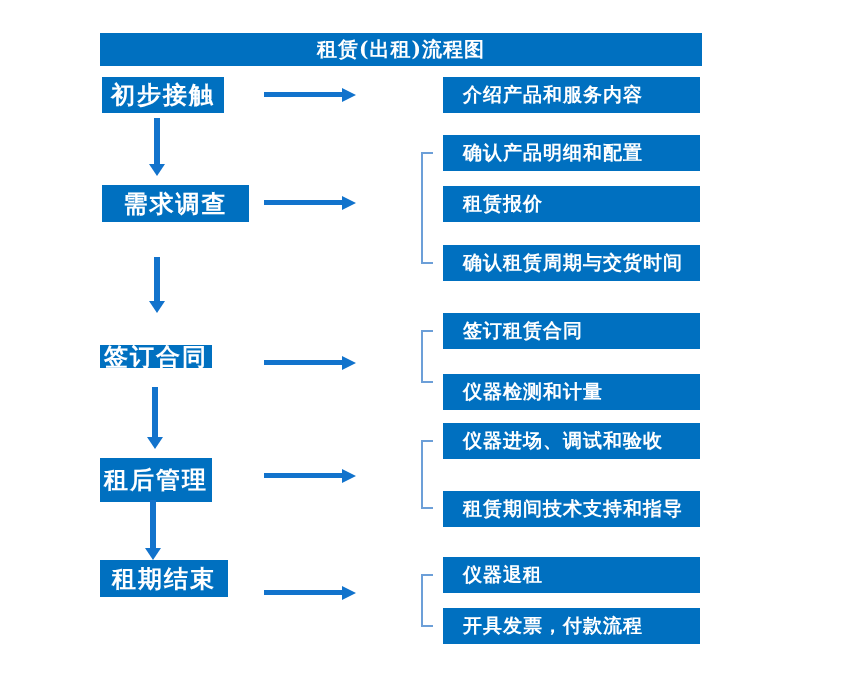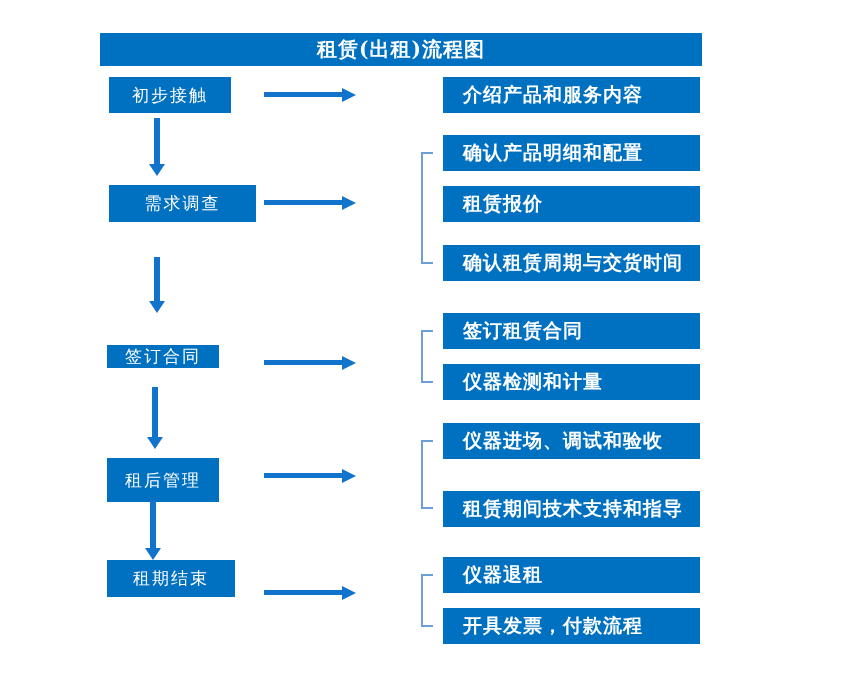--- a/index.html
+++ b/index.html
@@ -18,21 +18,21 @@
   }
   .title-bar{
     position:absolute;left:100px;top:12px;width:602px;height:33px;
     background:var(--box-blue);
     display:flex;align-items:center;justify-content:center;
     color:var(--text-white);font-weight:bold;font-size:20px;letter-spacing:1px;margin-top:21px;
   }
   .lbox{
     position:absolute;background:var(--box-blue);
     display:flex;align-items:center;justify-content:center;
-    color:var(--text-white);font-weight:normal;font-size:17px;letter-spacing:2px;margin-left:7px;
+    color:var(--text-white);font-weight:bold;font-size:24px;letter-spacing:2px;
   }
   .rbox{
     position:absolute;left:443px;width:257px;height:36px;
     background:var(--box-blue);
     display:flex;align-items:center;justify-content:flex-start;
     padding-left:20px;box-sizing:border-box;
     color:var(--text-white);font-weight:bold;font-size:19px;letter-spacing:1px;
   }
   .harrow{
     position:absolute;left:264px;width:78px;height:5px;
@@ -93,21 +93,21 @@
   <div class="bracket" style="top:440px;height:69px"></div>
   <div class="bracket" style="top:574px;height:53px"></div>
 
   <div class="rbox" style="top:77px">介绍产品和服务内容</div>
 
   <div class="rbox" style="top:135px">确认产品明细和配置</div>
   <div class="rbox" style="top:186px">租赁报价</div>
   <div class="rbox" style="top:245px">确认租赁周期与交货时间</div>
 
   <div class="rbox" style="top:313px">签订租赁合同</div>
-  <div class="rbox" style="top:364px">仪器检测和计量</div>
+  <div class="rbox" style="top:374px">仪器检测和计量</div>
 
   <div class="rbox" style="top:423px">仪器进场、调试和验收</div>
   <div class="rbox" style="top:491px">租赁期间技术支持和指导</div>
 
   <div class="rbox" style="top:557px">仪器退租</div>
   <div class="rbox" style="top:608px">开具发票，付款流程</div>
 
 </div>
 
 </body></html>

